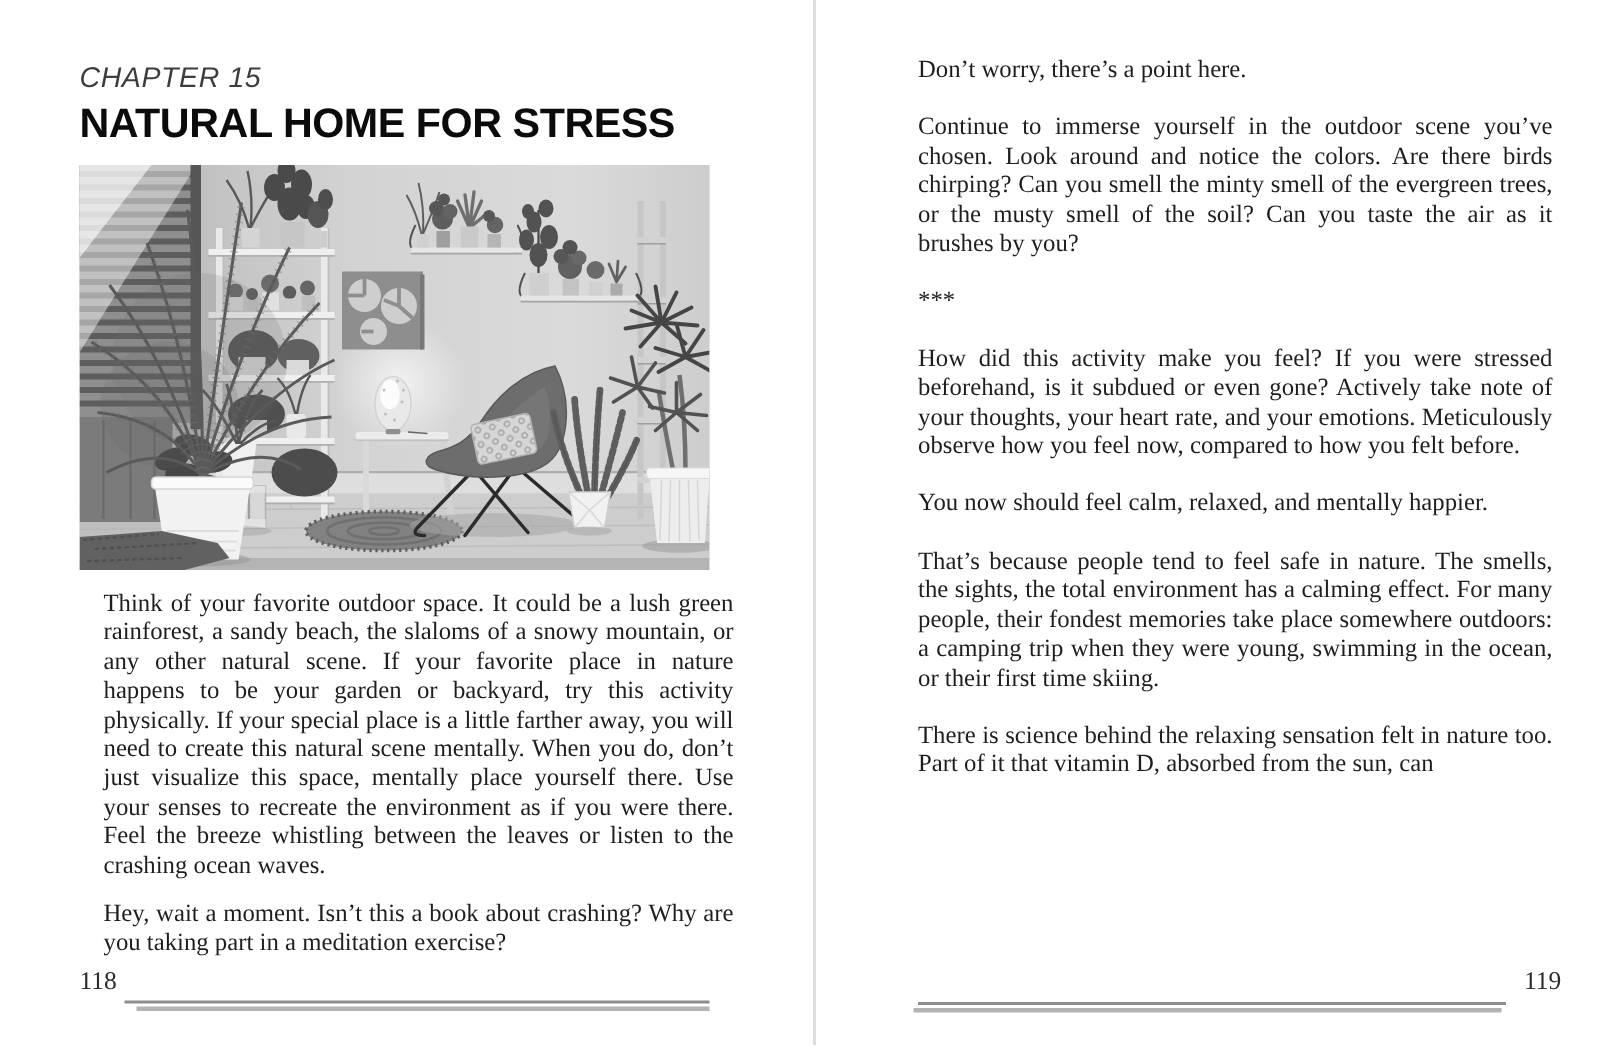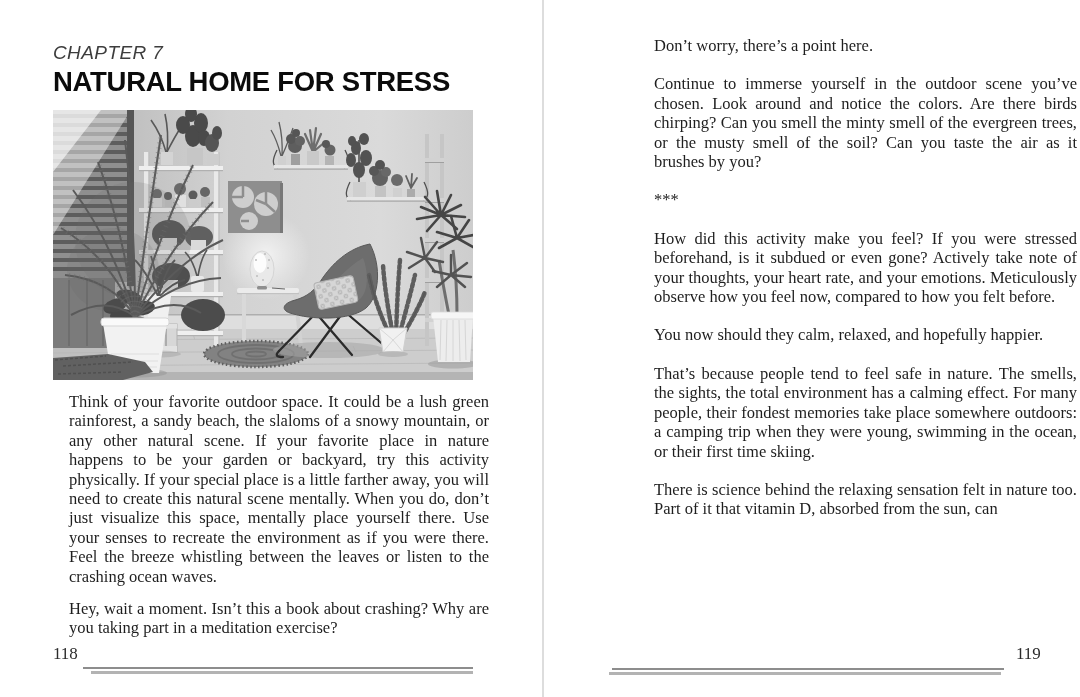--- a/index.html
+++ b/index.html
@@ -23,40 +23,40 @@
     font-size:27.5px;color:#0b0b0b;letter-spacing:-.3px;white-space:nowrap;
   }
   .photo-frame{position:absolute;top:110px;left:0;width:420px;height:270px;overflow:hidden;background:#c9c9c9;}
   .photo-frame svg{display:block;width:420px;height:270px;}
 
   .body-copy p{
     margin:0;text-align:justify;font-size:16.5px;line-height:19.4px;color:#1e1e1e;
   }
   .body-left{position:absolute;top:392px;left:16px;width:420px;}
   .body-left p{margin-bottom:13px;}
-  .body-right{position:absolute;top:36px;left:0;width:423px;margin-left:42px;}
+  .body-right{position:absolute;top:36px;left:0;width:423px;}
   .body-right p{margin-bottom:19px;}
 
   .footer-number{
     position:absolute;top:644px;font-size:17px;color:#2c2c2c;
   }
   .rule{position:absolute;}
   .rule-thin{height:1.5px;background:#8d8d8d;}
   .rule-thick{height:3px;background:#b3b3b3;}
 </style>
 </head>
 <body>
 
 <div class="spread">
 
   <div class="gutter-line"></div>
 
   <div class="page page-left">
 
-    <div class="chapter-label">CHAPTER 7</div>
+    <div class="chapter-label">CHAPTER 15</div>
 
     <div class="chapter-title">NATURAL HOME FOR STRESS</div>
 
     <div class="photo-frame" role="img" aria-label="Grayscale photo of a living room filled with houseplants: window blinds at left, a large potted palm, white shelving unit with potted plants, a monstera-leaf wall print, two hanging plant shelves, a leaning ladder, a dark curved lounge chair with a patterned pillow, a textured lamp on a side table, potted plants and a round woven rug on a wooden floor">
       <svg viewBox="0 0 420 270" preserveAspectRatio="none">
         <defs>
           <linearGradient id="wallG" x1="0" y1="0" x2="1" y2="0">
             <stop offset="0" stop-color="#b2b2b2"></stop>
             <stop offset="0.42" stop-color="#d2d2d2"></stop>
             <stop offset="0.78" stop-color="#dadada"></stop>
@@ -442,21 +442,21 @@
     <div class="rule rule-thick" style="left:38px;top:671px;width:382px;"></div>
   </div>
 
   <div class="page page-right">
 
     <div class="body-copy body-right">
       <p>Don’t worry, there’s a point here.</p>
       <p>Continue to immerse yourself in the outdoor scene you’ve chosen. Look around and notice the colors. Are there birds chirping? Can you smell the minty smell of the evergreen trees, or the musty smell of the soil? Can you taste the air as it brushes by you?</p>
       <p>***</p>
       <p>How did this activity make you feel? If you were stressed beforehand, is it subdued or even gone? Actively take note of your thoughts, your heart rate, and your emotions. Meticulously observe how you feel now, compared to how you felt before.</p>
-      <p>You now should they calm, relaxed, and hopefully happier.</p>
+      <p>You now should feel calm, relaxed, and mentally happier.</p>
       <p>That’s because people tend to feel safe in nature. The smells, the sights, the total environment has a calming effect. For many people, their fondest memories take place somewhere outdoors: a camping trip when they were young, swimming in the ocean, or their first time skiing.</p>
       <p>There is science behind the relaxing sensation felt in nature too. Part of it that vitamin D, absorbed from the sun, can</p>
     </div>
 
     <div class="rule rule-thin" style="left:0;top:668px;width:392px;"></div>
     <div class="rule rule-thick" style="left:-3px;top:672px;width:392px;"></div>
     <div class="footer-number" style="left:404px;width:19px;text-align:right;">119</div>
   </div>
 
 </div>

